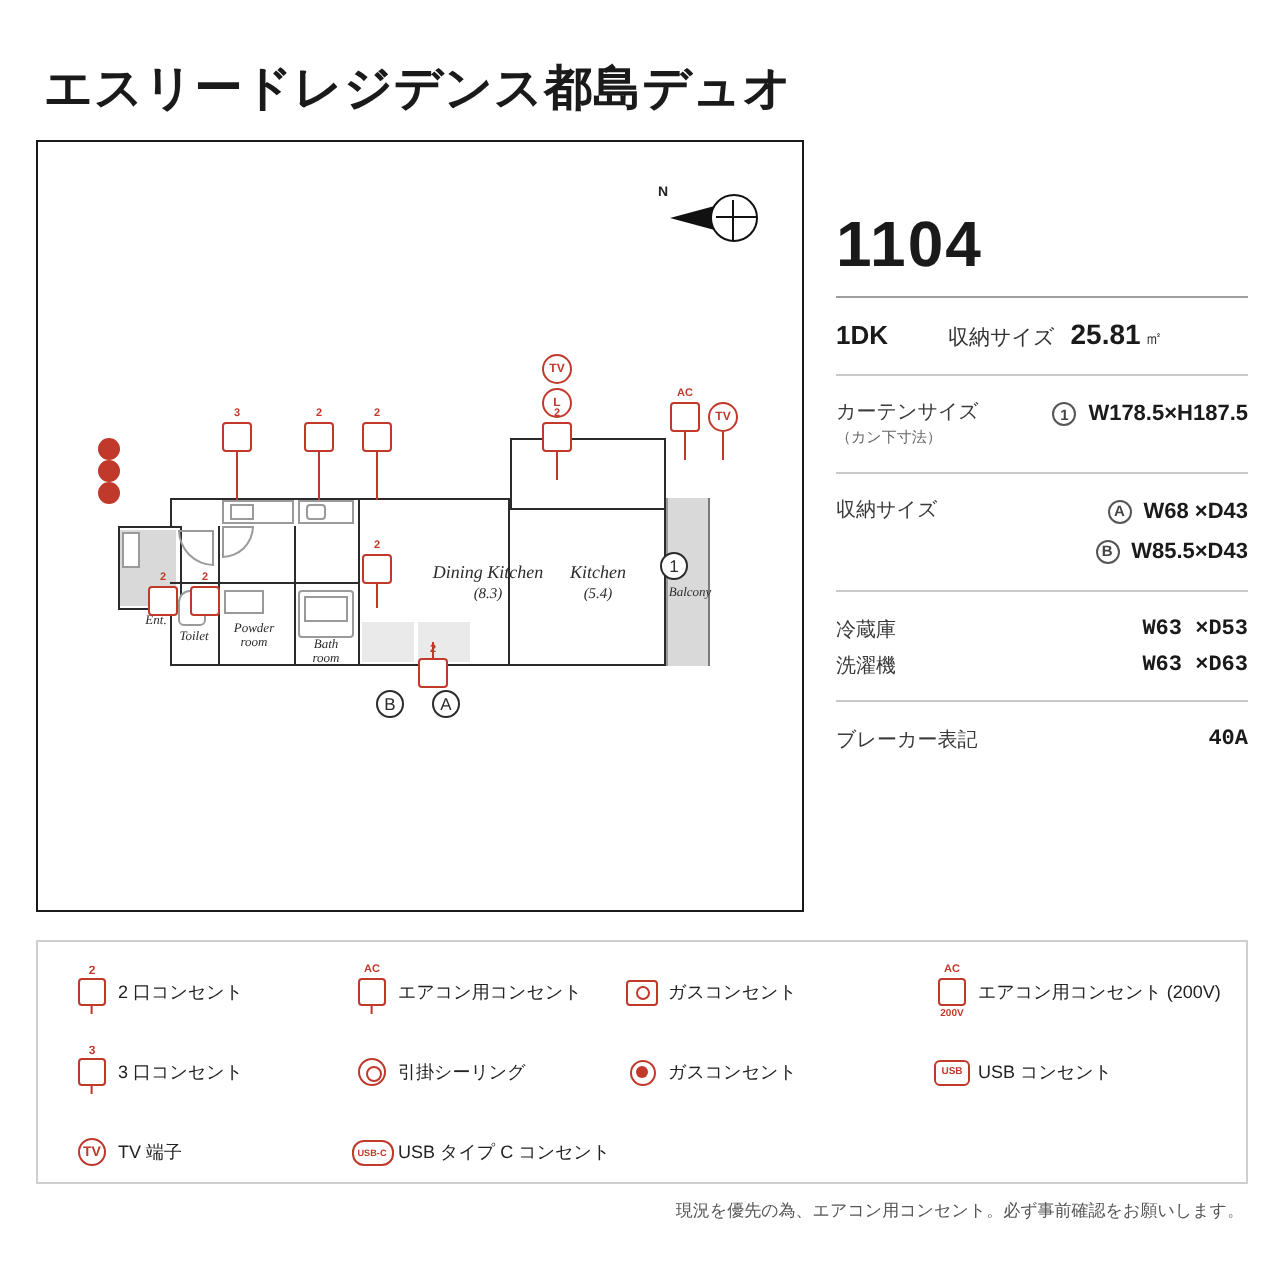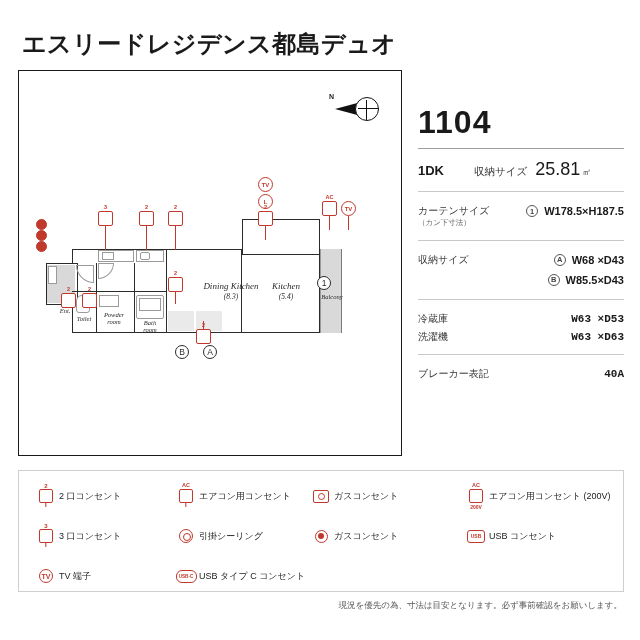--- a/index.html
+++ b/index.html
@@ -51,21 +51,21 @@
     border-top: 7px solid transparent;
     border-bottom: 7px solid transparent;
     border-right: 26px solid #111;
   }
   .compass .nlabel{
     position:absolute; left: 0px; top: 0px;
     font-size: 7px; font-weight:bold;
   }
 
   
-  .fp { position:absolute; left: 17px; top: 148px; width: 330px; height: 130px; }
+  .fp { position:absolute; left: 30px; top: 148px; width: 330px; height: 130px; }
   .wall { position:absolute; background:#fff; border:1.6px solid #2b2b2b; }
   .fill-gray { position:absolute; background:#d9d9d9; }
   .fill-white { position:absolute; background:#ffffff; border:1px solid #9a9a9a; }
   .thinline { position:absolute; background:#9a9a9a; }
   .rmlabel {
     position:absolute; font-family:"Liberation Serif", serif;
     font-style: italic; font-size: 9px; color:#2b2b2b; text-align:center;
     line-height: 1.15; white-space: nowrap;
   }
   .rmlabel .sz { font-size: 7.5px; }
@@ -99,21 +99,21 @@
   .info { position:absolute; left: 418px; top: 104px; width: 206px; }
   .room-no {
     font-size: 32px; font-weight: bold; letter-spacing: 1px; color:#1a1a1a;
     margin-bottom: 6px;
   }
   .hr { height:1px; background:#c9c9c9; margin: 6px 0; }
   .hr-dark { height:1px; background:#9e9e9e; margin: 7px 0; }
   .plan-row { display:flex; align-items:baseline; padding: 3px 0 5px 0; }
   .plan-type { font-size: 13px; font-weight: bold; color:#1a1a1a; }
   .area-label { font-size: 10.5px; margin-left: 30px; color:#333; }
-  .area-val { font-size: 18px; font-weight:normal; margin-left: 8px; color:#1a1a1a; }
+  .area-val { font-size: 14px; font-weight:bold; margin-left: 8px; color:#1a1a1a; }
   .area-unit { font-size: 9px; margin-left: 2px; color:#333; }
 
   .spec { display:flex; padding: 6px 0; align-items: flex-start; }
   .spec-k { width: 92px; font-size: 10px; color:#3a3a3a; line-height:1.35; }
   .spec-k .sub { font-size: 7.5px; color:#666; display:block; }
   .spec-v { flex:1; font-size: 11px; font-weight:bold; text-align:right; color:#1a1a1a; white-space:nowrap;}
   .badge {
     display:inline-flex; align-items:center; justify-content:center;
     width: 12px; height:12px; border-radius:50%;
     border:1px solid #555; font-size:7.5px; font-weight:bold; color:#444;
@@ -429,13 +429,13 @@
       <div class="lg-ic">
           <div class="li-usbc">USB-C</div>
         </div>
       <div class="lg-tx">USB タイプ C コンセント</div>
     </div>
 
     <div class="lg-item"></div>
   </div>
 </div>
 
-<div class="note">現況を優先の為、寸法は目安となります。必ず事前確認をお願いします。</div>
+<div class="note">現況を優先の為、エアコン用コンセント。必ず事前確認をお願いします。</div>
 
 </body></html>

